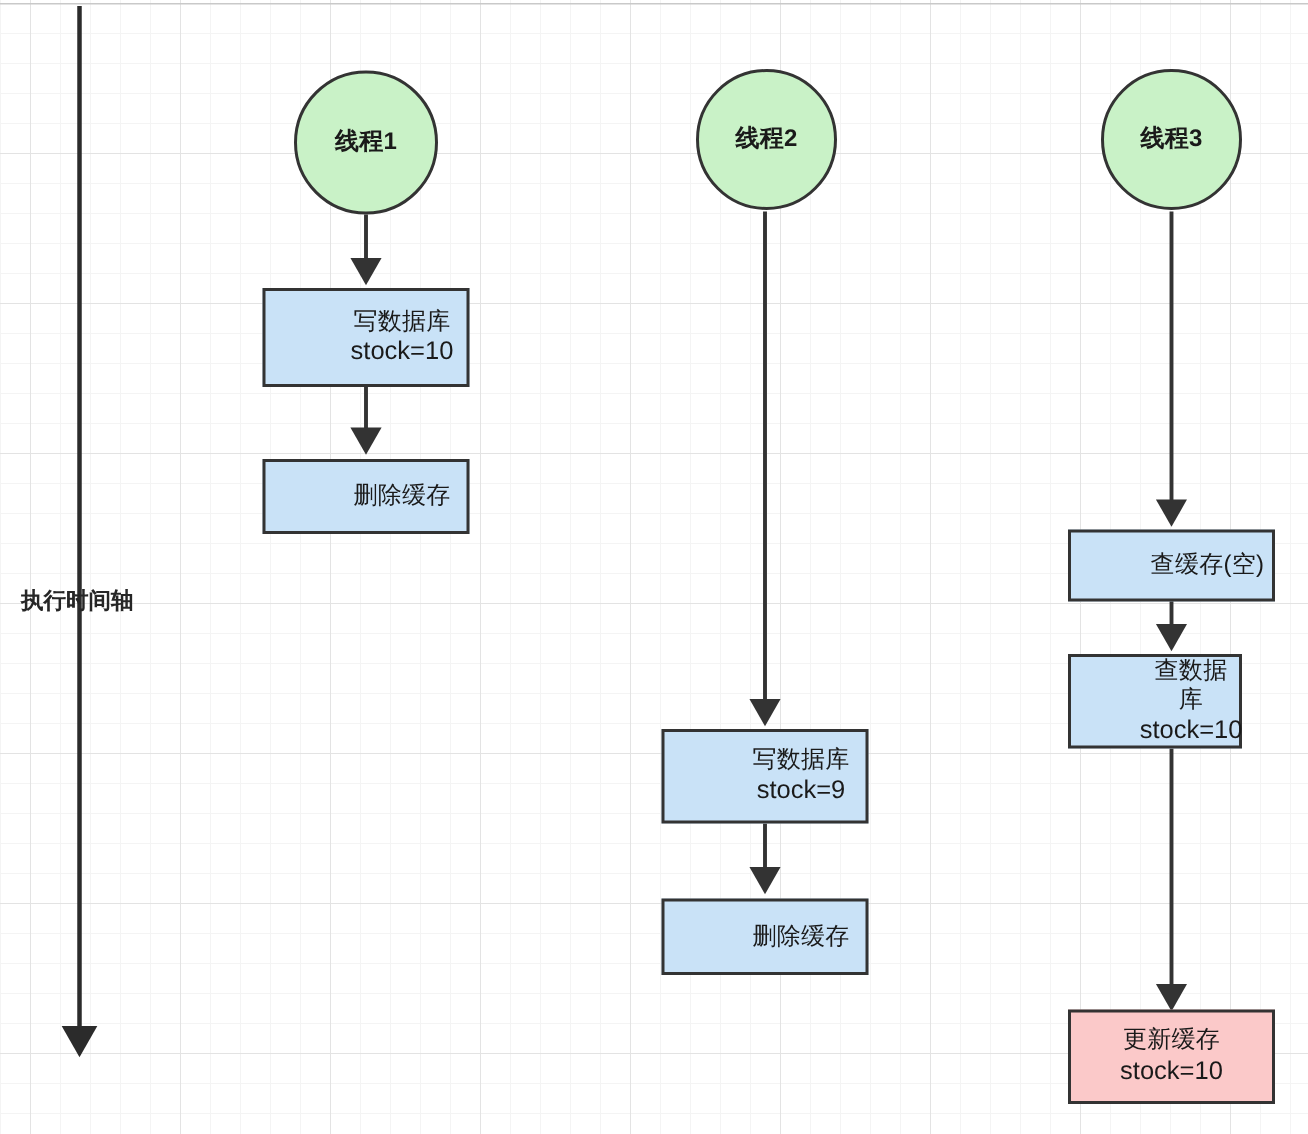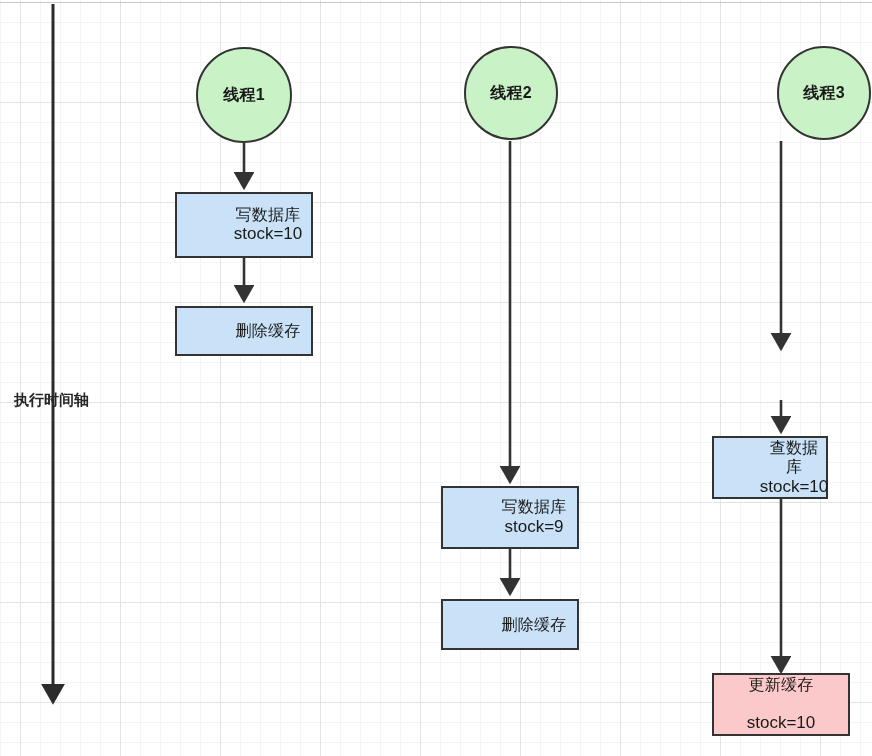--- a/index.html
+++ b/index.html
@@ -66,21 +66,20 @@
     border-radius: 50%;
     background: #c9f2c7;
     font-weight: bold;
   }
   .node.process {
     background: #c9e2f7;
     padding-left: 48px;
   }
   .node.alert {
     background: #fbc9c9;
-    justify-content: space-between;
   }
   .node .line2 {
     font-size: 17px;
     letter-spacing: 0px;
   }
   .axis-label {
     position: absolute;
     font-weight: bold;
     font-size: 15px;
     color: #262626;
@@ -138,24 +137,27 @@
 
   <div class="node process" style="left:441px; top:486px; width:138px; height:63px;">
     <span>写数据库</span>
     <span class="line2">stock=9</span>
   </div>
 
   <div class="node process" style="left:441px; top:599px; width:138px; height:51px;">
     <span>删除缓存</span>
   </div>
 
-  <div class="node circle" style="left:777px; top:46px; width:94px; height:94px;">
+  <div class="node circle" style="left:734px; top:46px; width:94px; height:94px;">
     <span>线程3</span>
   </div>
 
+  <div class="node process" style="left:712px; top:353px; width:138px; height:48px;">
+    <span>查缓存(空)</span>
+  </div>
 
   <div class="node process" style="left:712px; top:436px; width:116px; height:63px;justify-content:center;">
     <span>查数据库</span>
     <span class="line2">stock=10</span>
   </div>
 
   <div class="node alert" style="left:712px; top:673px; width:138px; height:63px;">
     <span>更新缓存</span>
     <span class="line2">stock=10</span>
   </div>

